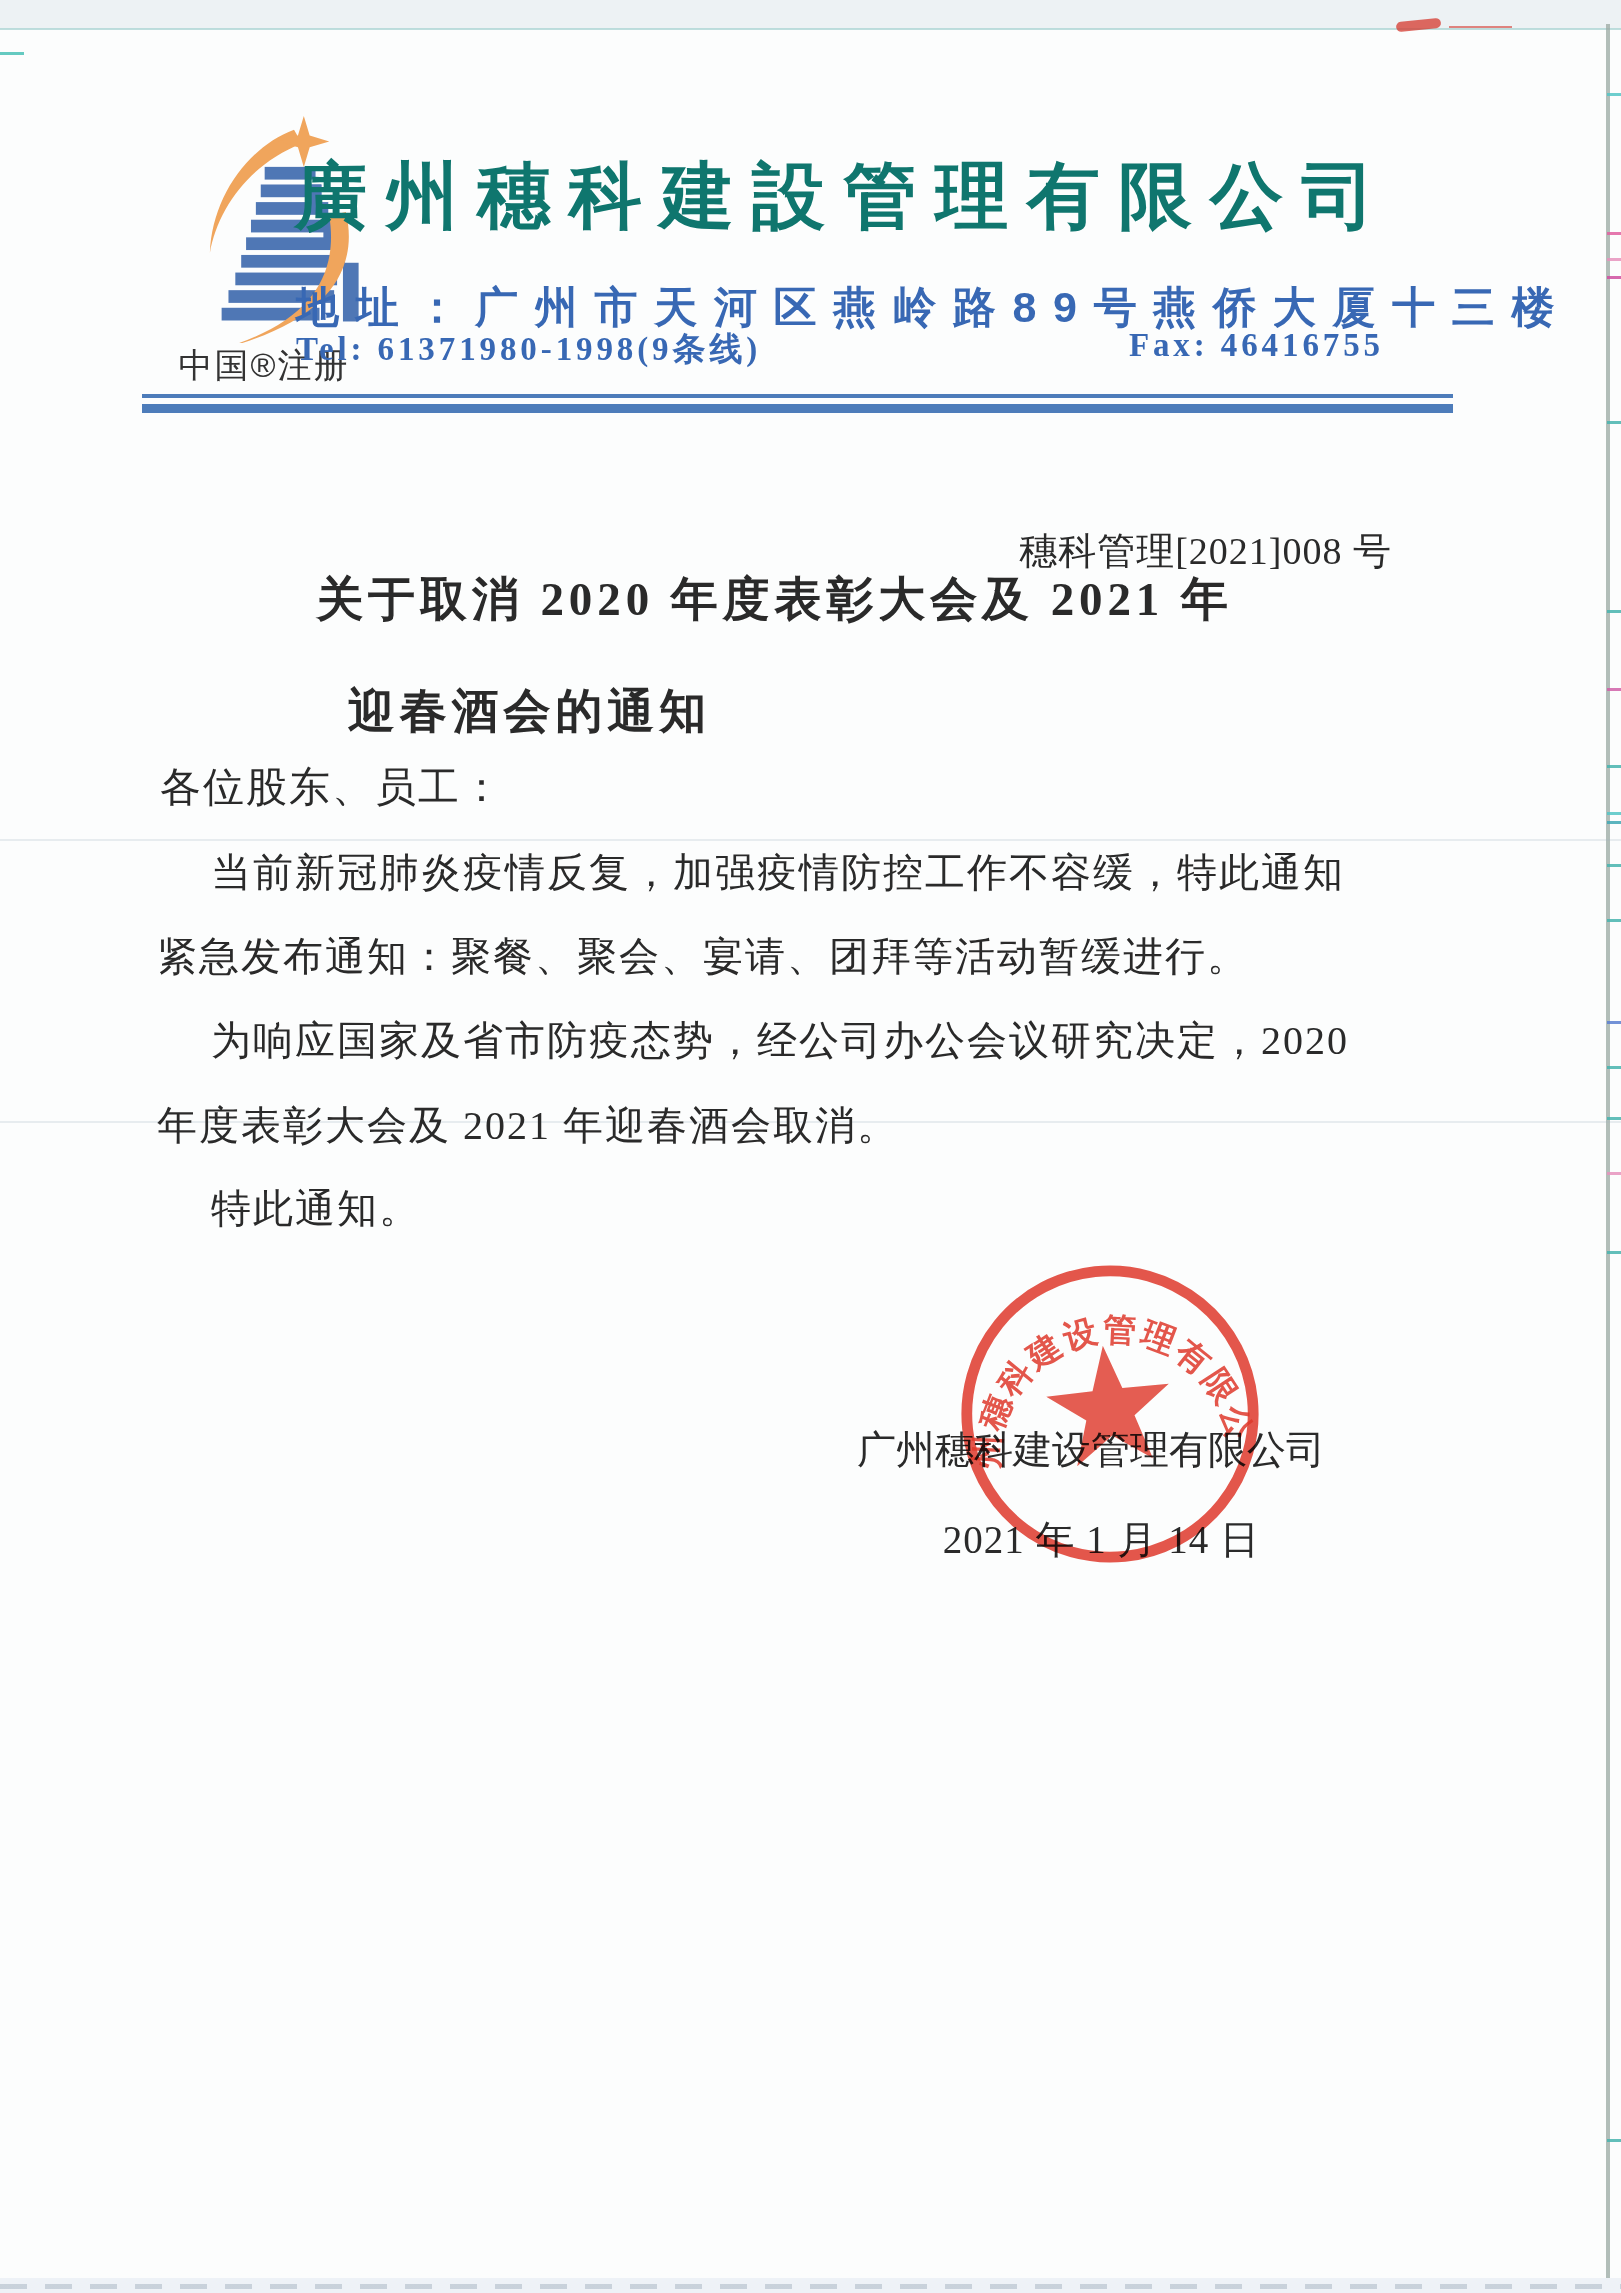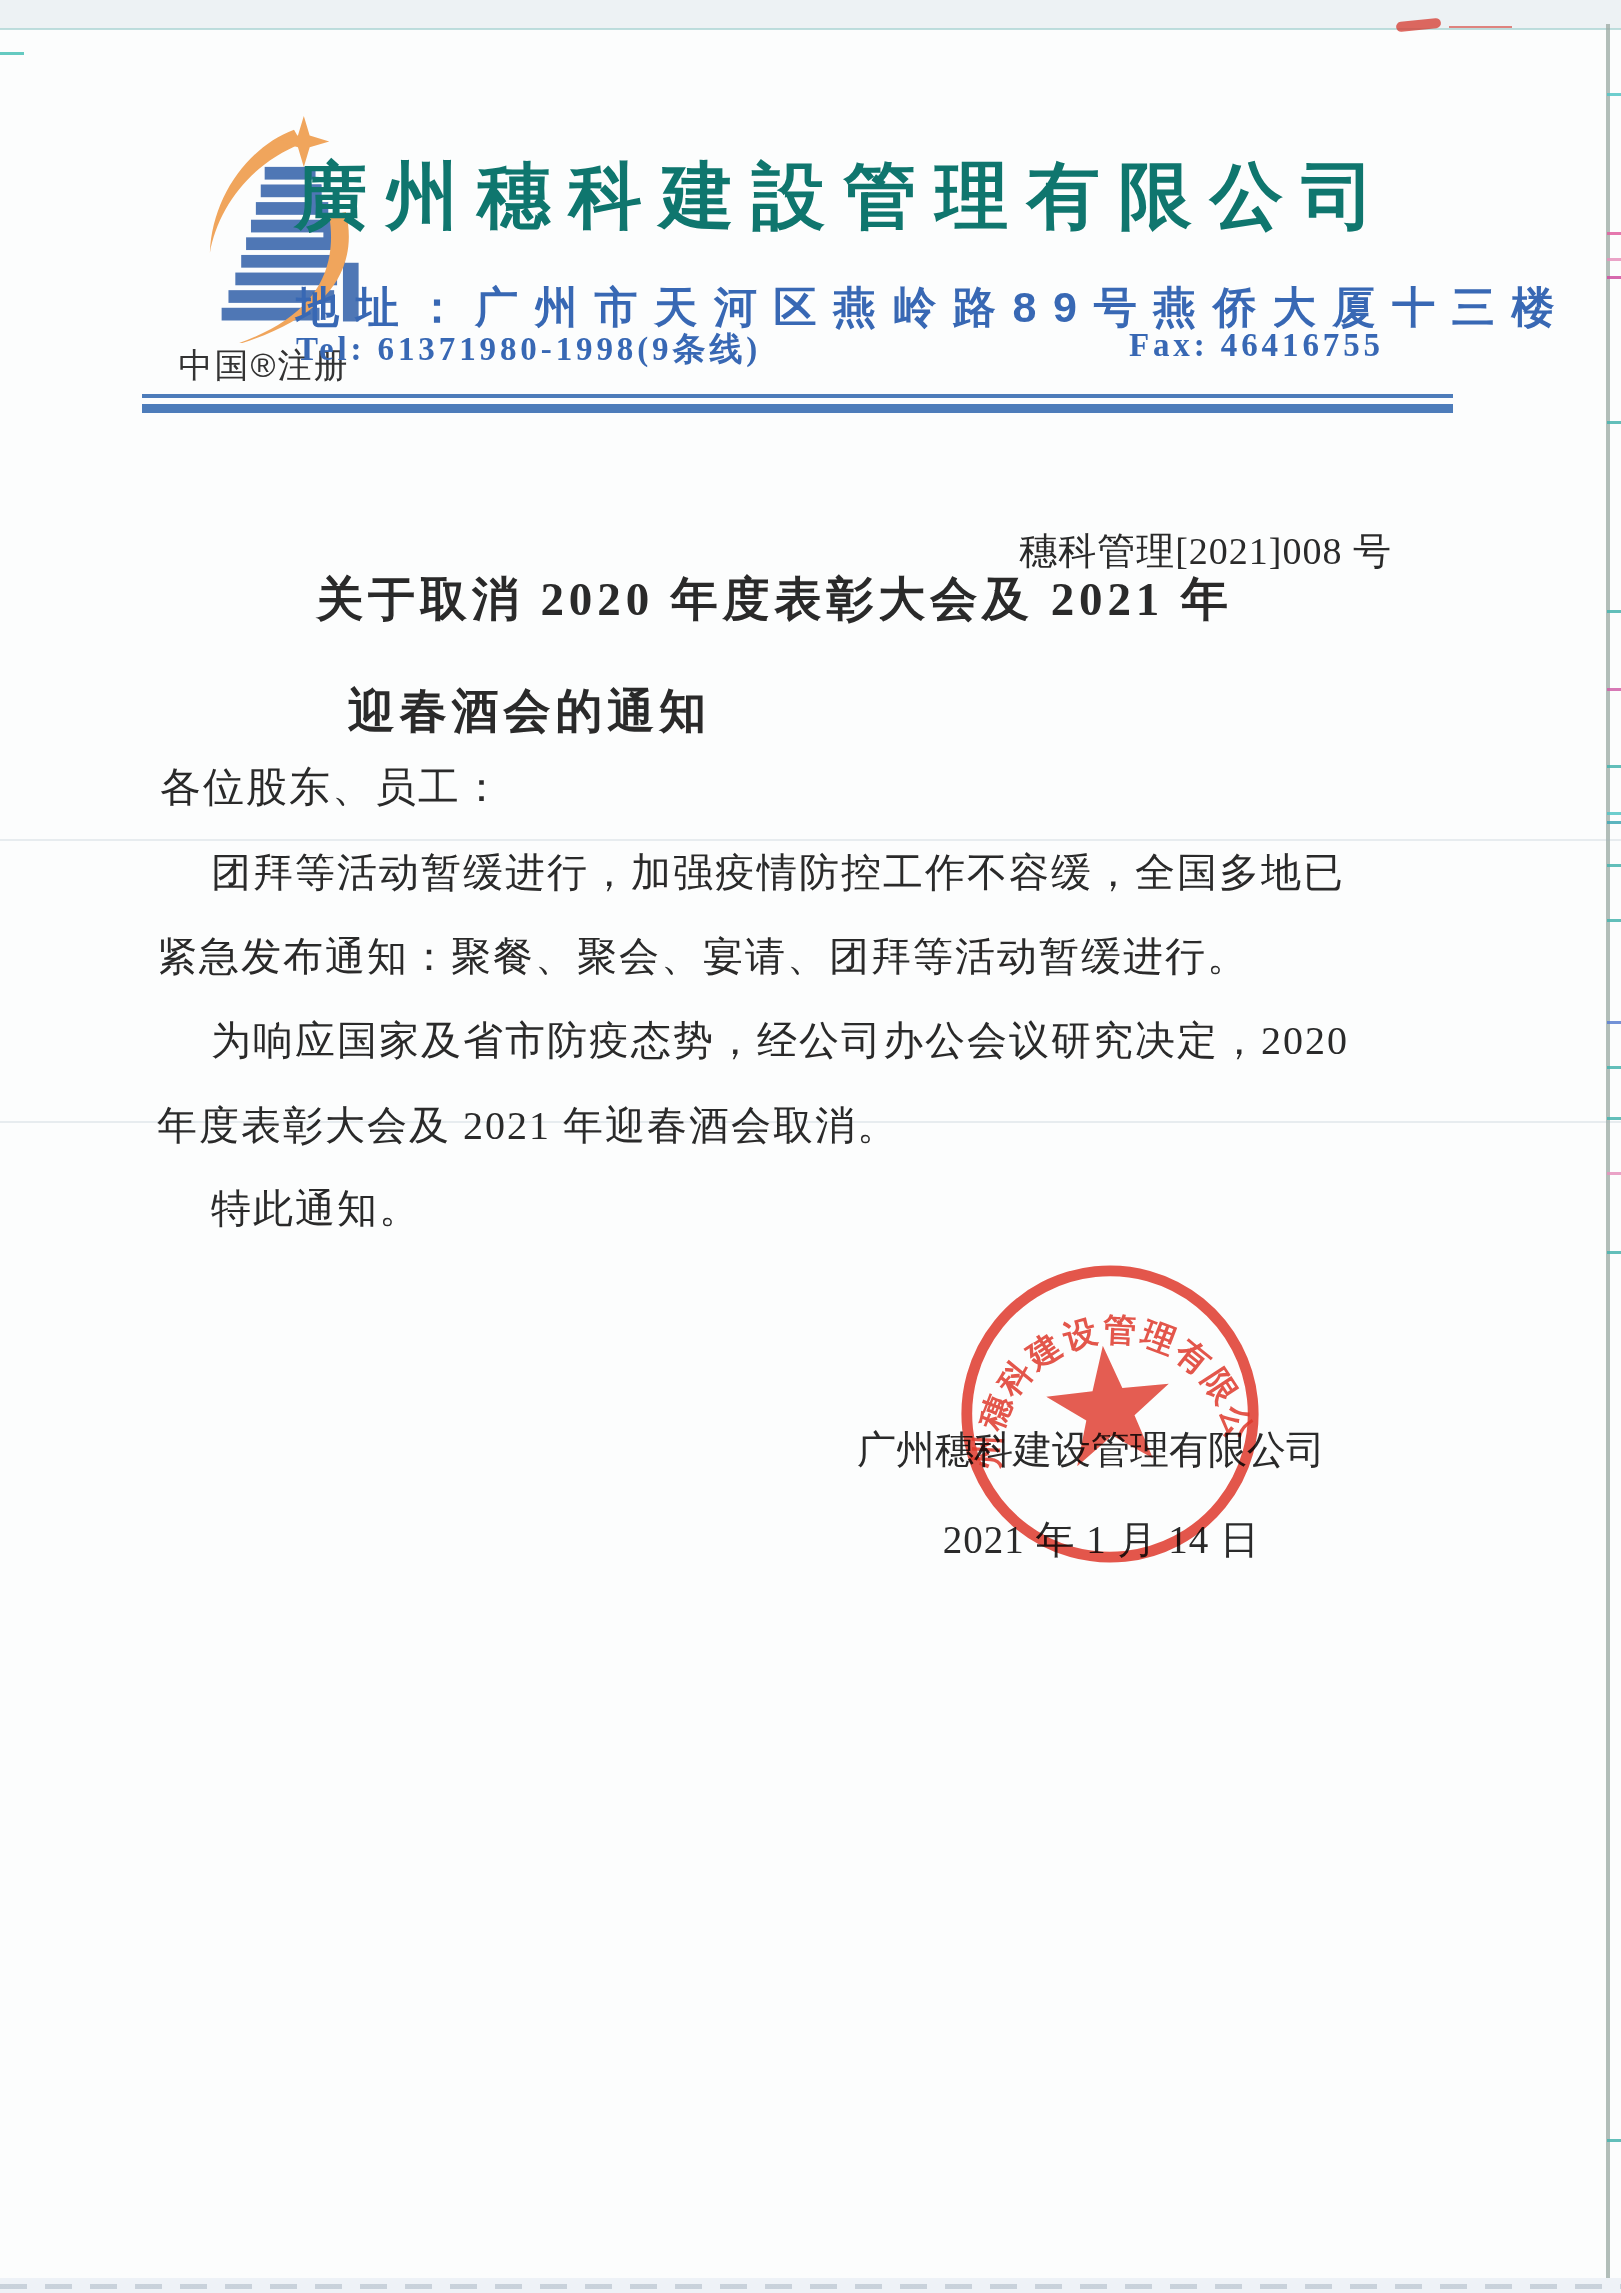--- a/index.html
+++ b/index.html
@@ -120,21 +120,21 @@
     <span>Fax: 46416755</span>
   </div>
   <div class="divider-thin"></div>
   <div class="divider-thick"></div>
 
   <div class="doc-number">穗科管理[2021]008 号</div>
   <div class="title-1">关于取消 2020 年度表彰大会及 2021 年</div>
   <div class="title-2">迎春酒会的通知</div>
   <div class="salutation">各位股东、员工：</div>
 
-  <div class="bline p1l1">团拜等活动暂缓进行，加强疫情防控工作不容缓，全国多地已</div>
+  <div class="bline p1l1">当前新冠肺炎疫情反复，加强疫情防控工作不容缓，特此通知</div>
   <div class="bline p1l2">紧急发布通知：聚餐、聚会、宴请、团拜等活动暂缓进行。</div>
   <div class="bline p2l1">为响应国家及省市防疫态势，经公司办公会议研究决定，2020</div>
   <div class="bline p2l2">年度表彰大会及 2021 年迎春酒会取消。</div>
   <div class="bline p3l1">特此通知。</div>
 
   <div class="sig-company">广州穗科建设管理有限公司</div>
   <div class="sig-date">2021 年 1 月 14 日</div>
 
   <svg class="seal" viewBox="0 0 312 316" aria-hidden="true">
     <defs>

